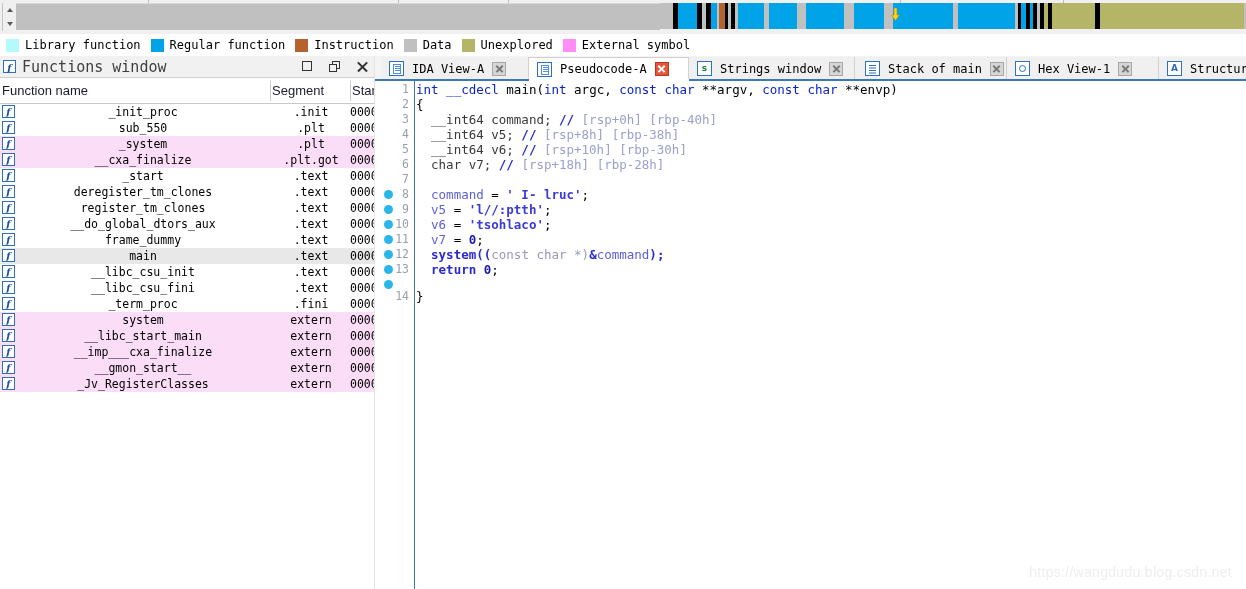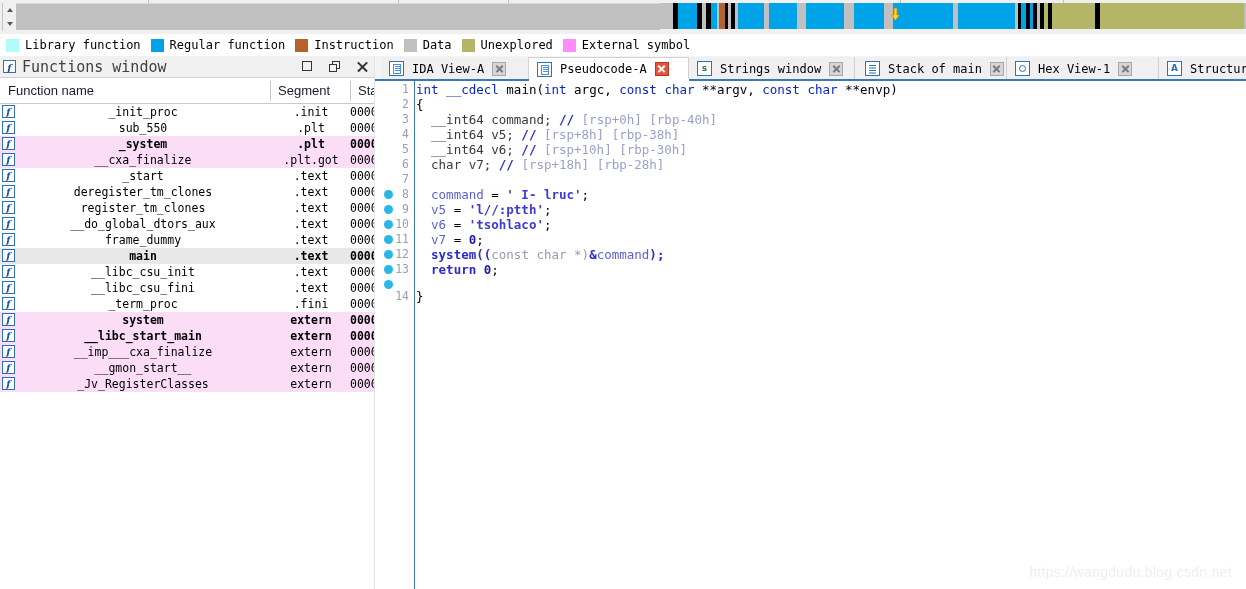--- a/index.html
+++ b/index.html
@@ -192,21 +192,21 @@
     box-sizing: border-box;
   }
   .col-head-cell {
     position: absolute;
     top: 0; height: 25px;
     display: flex;
     align-items: center;
     font-family: "Liberation Sans", sans-serif;
     font-size: 13px;
     color: #1a1a2e;
-    padding-left: 8px;
+    padding-left: 2px;
     box-sizing: border-box;
     overflow: hidden;
     white-space: nowrap;
   }
   .col-sep {
     position: absolute;
     top: 3px; width: 1px; height: 20px;
     background: #c9c9c9;
   }
 
@@ -267,21 +267,21 @@
     width: 25px; height: 16px;
     line-height: 16px;
     font-family: "DejaVu Sans Mono", monospace;
     font-size: 11.5px;
     color: #000;
     white-space: nowrap;
     overflow: hidden;
   }
   .frow.bold .c-name,
   .frow.bold .c-seg,
-  .frow.bold .c-start { font-weight: bold; }
+  .frow.bold .c-start { font-weight: normal; }
 
   .funcwin-bottom {
     position: absolute;
     left: 0; top: 396px;
     width: 375px; height: 193px;
     background: #ffffff;
   }
   .funcwin-right-edge {
     position: absolute;
     left: 374px; top: 56px;

